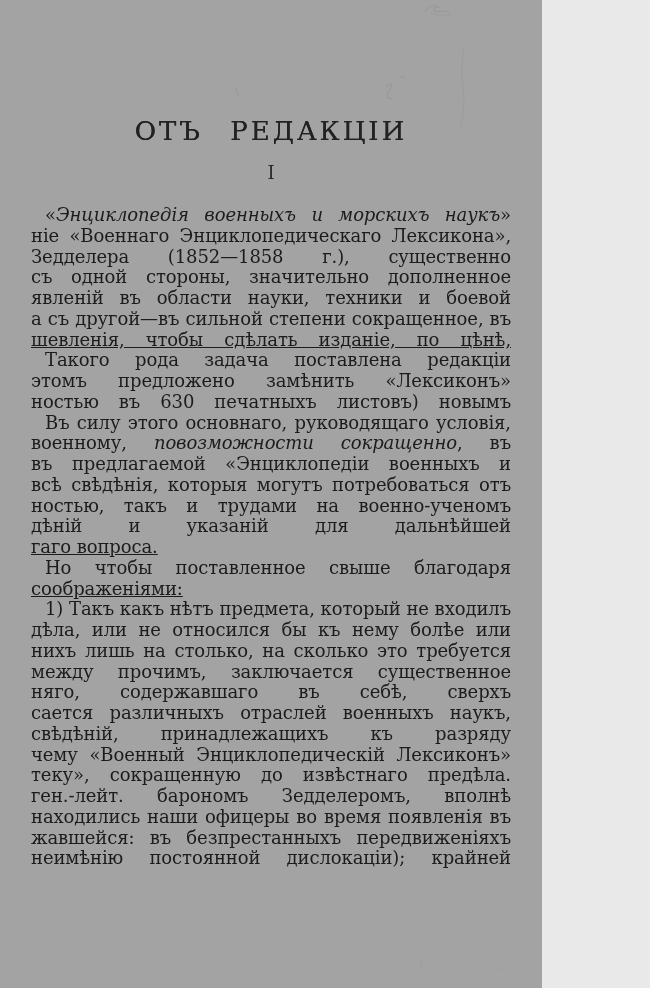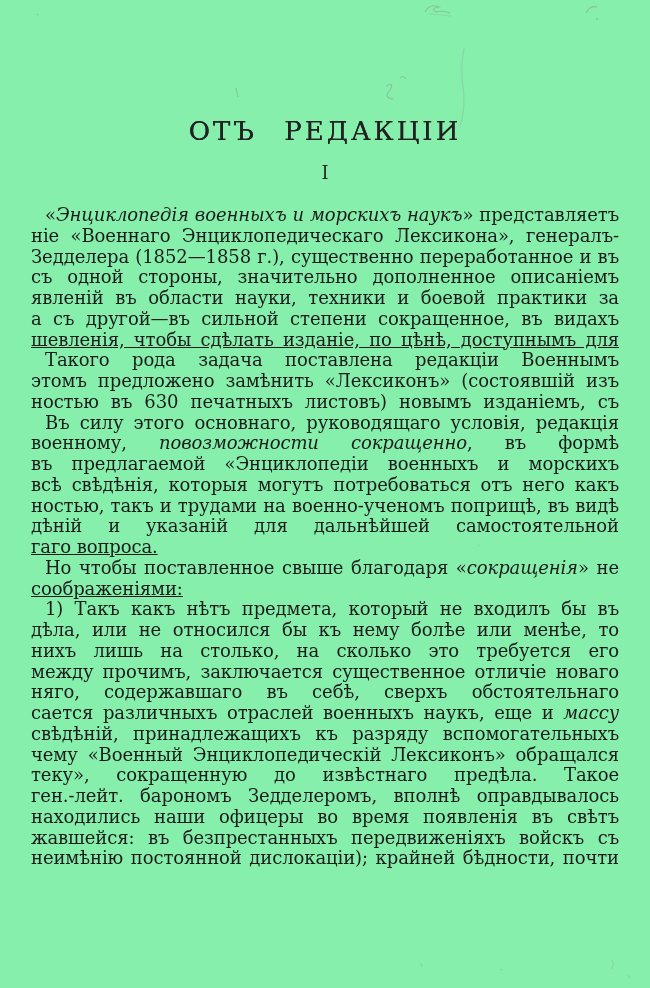--- a/index.html
+++ b/index.html
@@ -3,22 +3,22 @@
 <meta charset="utf-8">
 <style>
   html, body { margin: 0; padding: 0; }
   body {
     width: 650px; height: 988px;
     background: #e9e9e9;
     font-family: "DejaVu Serif", "Liberation Serif", serif;
   }
   .page {
     position: relative;
-    width: 650px; height: 988px;
-    background: #86efac;
+    width: 542px; height: 988px;
+    background: #a3a3a3;
     overflow: hidden;
     color: #1b1b1b;
   }
   .smudges { position: absolute; top: 0; left: 0; pointer-events: none; }
   .title {
     margin: 116px 0 0 0;
     text-align: center;
     font-size: 26px;
     font-weight: normal;
     letter-spacing: 3px;

